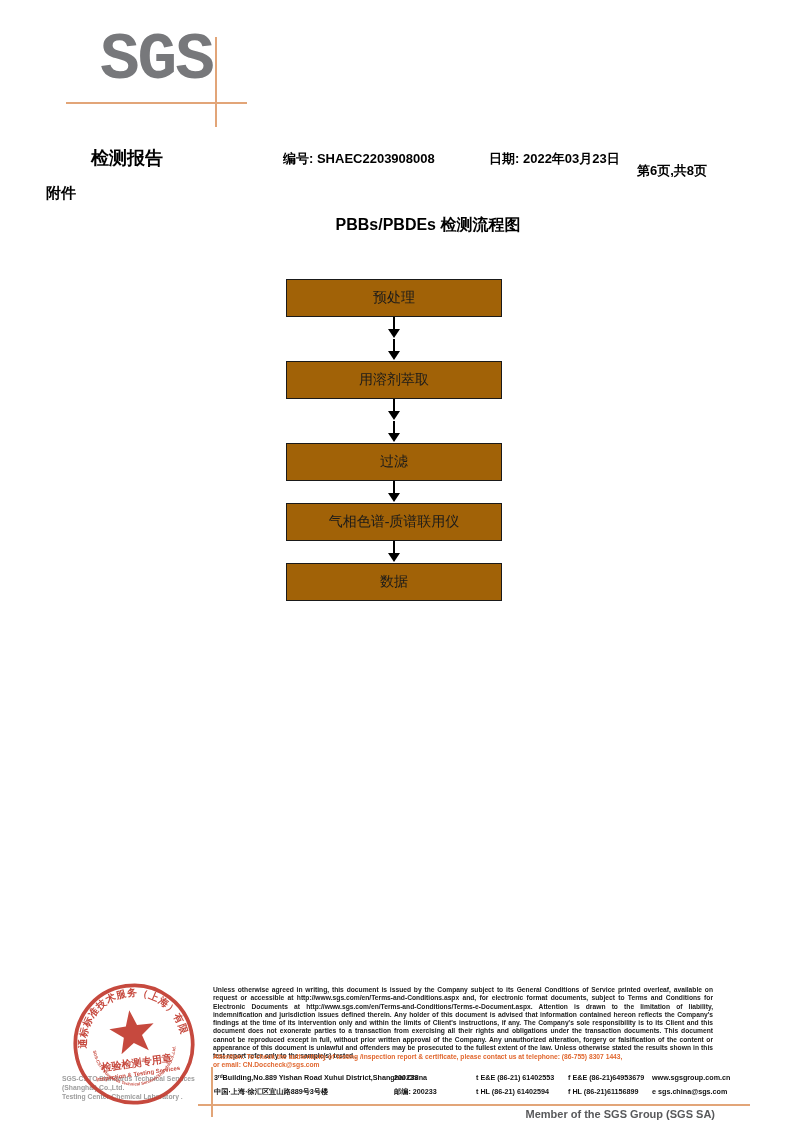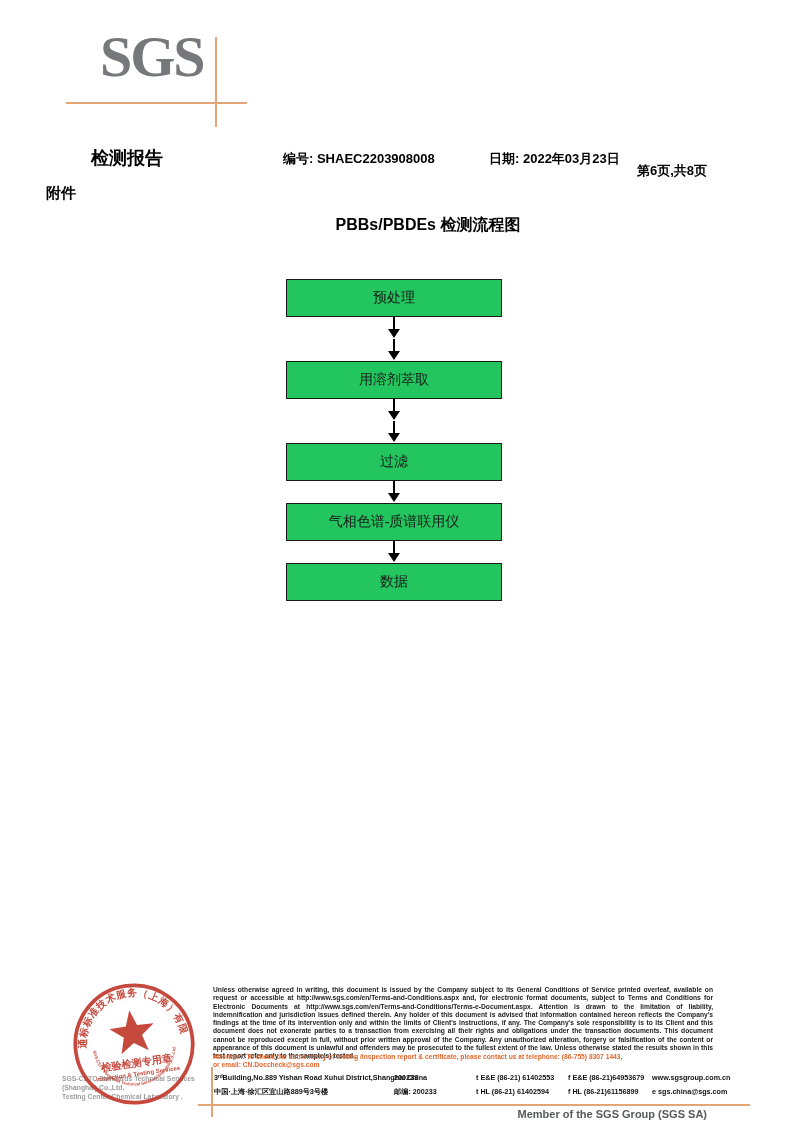--- a/index.html
+++ b/index.html
@@ -7,39 +7,39 @@
     position:relative;
     width:800px;height:1131px;
     background:#fff;
     margin:0 auto;
     font-family:"Liberation Sans", sans-serif;
     overflow:hidden;
   }
   
   .logo-text{
     position:absolute;left:100px;top:28px;
-    font-size:58px;font-weight:bold;color:#77787b;
+    font-size:66px;font-weight:bold;color:#77787b;
     letter-spacing:-2px;line-height:1;
-    font-family:Liberation Serif, serif;
+    font-family:Liberation Mono, monospace;
   }
   .logo-hline{position:absolute;left:66px;top:102px;width:181px;height:2px;background:#e2a578;}
   .logo-vline{position:absolute;left:215px;top:37px;width:2px;height:90px;background:#e2a578;}
   
   .report-title{position:absolute;left:63px;top:146px;font-size:18px;font-weight:bold;color:#000;margin-left:28px;}
   .report-no{position:absolute;left:283px;top:150px;font-size:13px;color:#000;font-weight:600;}
   .report-date{position:absolute;left:489px;top:150px;font-size:13px;color:#000;font-weight:600;}
   .report-page{position:absolute;left:637px;top:150px;font-size:13px;color:#000;font-weight:600;margin-top:12px;}
   .attachment{position:absolute;left:46px;top:184px;font-size:15px;font-weight:bold;color:#000;}
   
   .fc-title{position:absolute;left:0;top:215px;width:800px;text-align:center;
     font-size:16px;font-weight:bold;color:#000;padding-left:28px;}
   .flowchart{position:absolute;left:286px;top:279px;width:216px;}
   .fc-box{
     box-sizing:border-box;width:216px;height:38px;
-    border:1.5px solid #1a1a1a;background:#22c55e;
+    border:1.5px solid #1a1a1a;background:#a16207;
     display:flex;align-items:center;justify-content:center;
     font-family:"Liberation Serif", serif;
     font-size:14px;color:#1a1a1a;
   }
   .fc-arrow{height:22px;position:relative;width:216px;}
   .fc-arrow .shaft{position:absolute;left:107px;top:0;width:2px;height:14px;background:#000;}
   .fc-arrow .head{
     position:absolute;left:102px;top:12px;width:0;height:0;
     border-left:6px solid transparent;border-right:6px solid transparent;
     border-top:9px solid #000;
@@ -60,21 +60,21 @@
   }
   .addr-row{display:flex;white-space:nowrap;}
   .addr-c1{width:180px;}
   .addr-c2{width:82px;}
   .addr-c3{width:92px;}
   .addr-c4{width:84px;}
   .addr-c5{width:92px;}
   .footer-vline{position:absolute;left:211px;top:1067px;width:2px;height:50px;background:#e2a578;}
   .footer-hline{position:absolute;left:198px;top:1104px;width:552px;height:2px;background:#e2a578;}
   .member-line{
-    position:absolute;left:4px;top:1108px;width:703px;text-align:right;
+    position:absolute;left:12px;top:1108px;width:703px;text-align:right;
     font-size:11px;font-weight:bold;color:#58595b;
   }
   
   .company-gray{
     position:absolute;left:62px;top:1074px;width:160px;
     font-size:6.8px;line-height:9px;color:#9d9d9d;font-weight:600;
   }
   .stamp{
     position:absolute;left:70px;top:980px;width:128px;height:128px;
     transform:rotate(-8deg);opacity:0.92;

